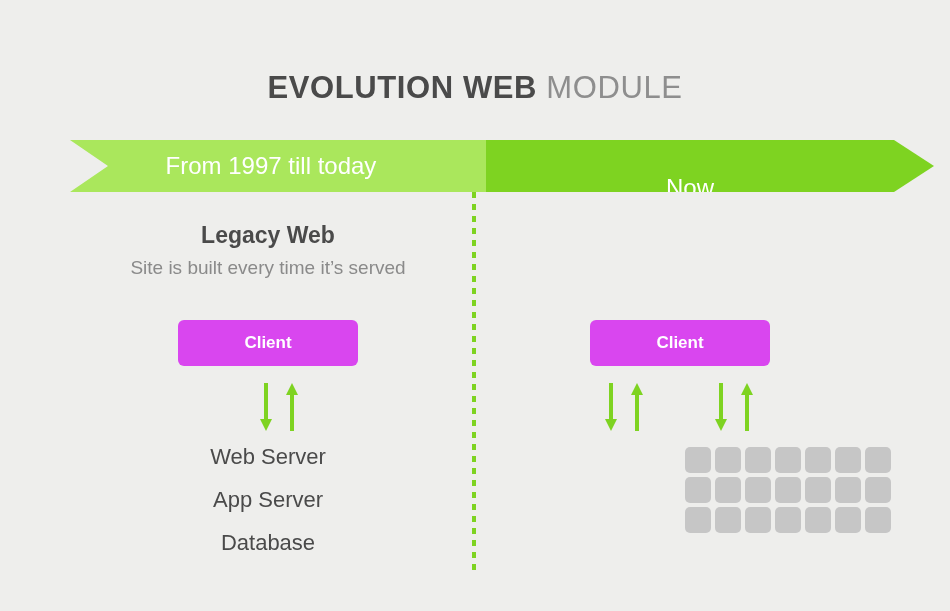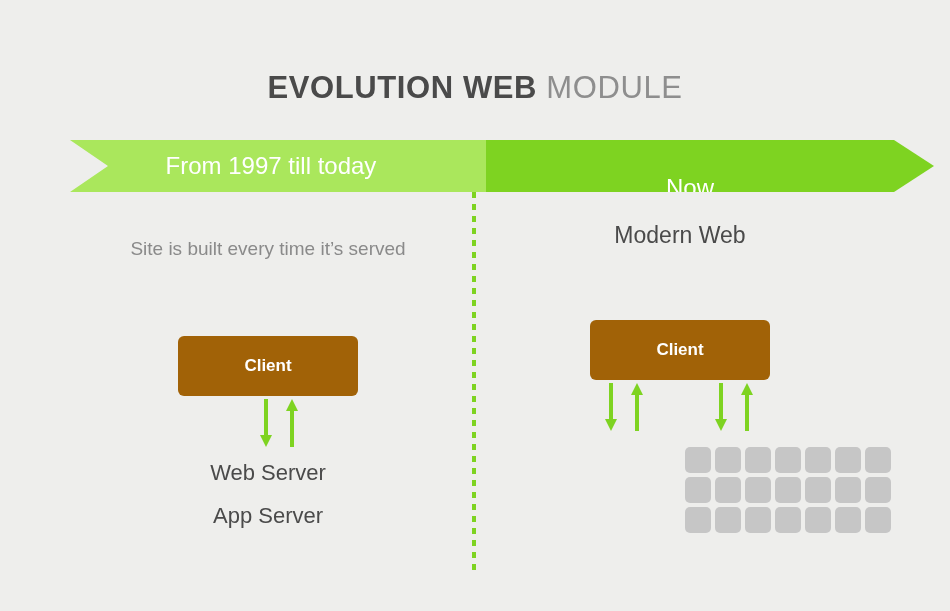--- a/index.html
+++ b/index.html
@@ -118,23 +118,23 @@
   .subheading {
     text-align: center;
     font-size: 19px;
     font-weight: 300;
     color: #8a8a8a;
     white-space: nowrap;
   }
 
   
   .client-box {
-    background: #a16207;
+    background: #d946ef;
     border-radius: 6px;
-    height: 60px;
+    height: 46px;
     display: flex;
     align-items: center;
     justify-content: center;
   }
   .client-box-label {
     color: #ffffff;
     font-size: 17px;
     font-weight: bold;
   }
   .client-left  { position: absolute; left: 160px; top: 98px; width: 180px; }
@@ -240,47 +240,48 @@
   <div class="banner-right">
     <span class="banner-label">Now</span>
   </div>
 </div>
 
 <div class="divider"></div>
 
 <div class="column col-left">
   <div class="col-inner">
 
-    <div class="subheading" style="margin-top:16px;">Site is built every time it’s served</div>
+    <div class="heading bold">Legacy Web</div>
+    <div class="subheading" style="margin-top:8px;">Site is built every time it’s served</div>
 
     <div class="client-box client-left">
       <span class="client-box-label">Client</span>
     </div>
 
     <div class="arrow-pair arrows-left">
       <div class="arrow down">
         <div class="shaft"></div>
           <div class="head"></div>
       </div>
       <div class="arrow up">
         <div class="shaft"></div>
           <div class="head"></div>
       </div>
     </div>
 
     <div class="stack-item" style="top:265px;">App Server</div>
     <div class="stack-item" style="top:222px;">Web Server</div>
+    <div class="stack-item" style="top:308px;">Database</div>
 
   </div>
 </div>
 
 <div class="column col-right">
   <div class="col-inner">
 
-    <div class="heading reg">Modern Web</div>
 
     <div class="client-box client-right">
       <span class="client-box-label">Client</span>
     </div>
 
     <div class="arrow-pair arrows-cdn">
       <div class="arrow down">
         <div class="shaft"></div>
           <div class="head"></div>
       </div>

